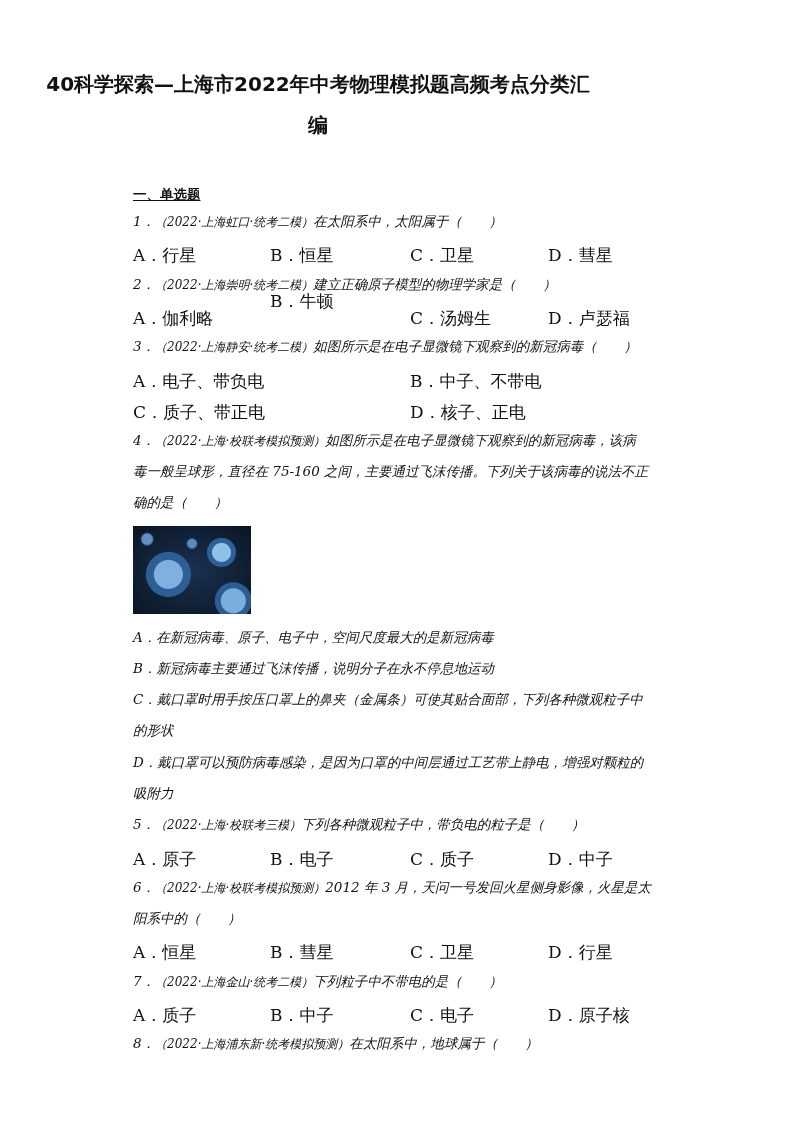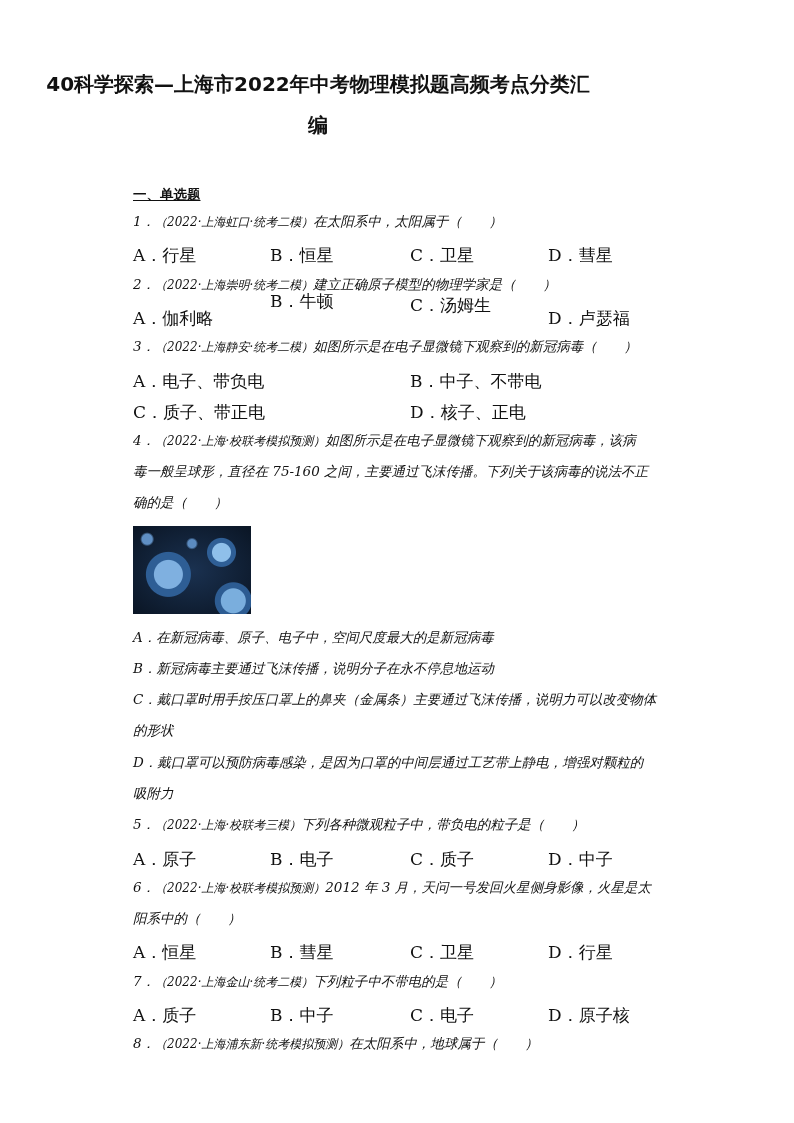--- a/index.html
+++ b/index.html
@@ -40,40 +40,40 @@
   <div class="opt colA" style="top:244px">A．行星</div>
   <div class="opt colB" style="top:244px">B．恒星</div>
   <div class="opt colC" style="top:244px">C．卫星</div>
   <div class="opt colD" style="top:244px">D．彗星</div>
 
   <div class="line" style="top:276px">
     <span>2．</span><span class="src">（2022·上海崇明·统考二模）</span><span>建立正确原子模型的物理学家是（　　）</span>
   </div>
   <div class="opt colA" style="top:307px">A．伽利略</div>
   <div class="opt colB" style="top:290px">B．牛顿</div>
-  <div class="opt colC" style="top:294px">C．汤姆生</div>
+  <div class="opt colC" style="top:307px">C．汤姆生</div>
   <div class="opt colD" style="top:307px">D．卢瑟福</div>
 
   <div class="line" style="top:338px">
     <span>3．</span><span class="src">（2022·上海静安·统考二模）</span><span>如图所示是在电子显微镜下观察到的新冠病毒（　　）</span>
   </div>
   <div class="opt colA" style="top:370px">A．电子、带负电</div>
   <div class="opt col2B" style="top:370px">B．中子、不带电</div>
   <div class="opt colA" style="top:401px">C．质子、带正电</div>
   <div class="opt col2B" style="top:401px">D．核子、正电</div>
 
   <div class="line" style="top:432px">
     <span>4．</span><span class="src">（2022·上海·校联考模拟预测）</span><span>如图所示是在电子显微镜下观察到的新冠病毒，该病</span>
   </div>
   <div class="line" style="top:463px">毒一般呈球形，直径在 75-160 之间，主要通过飞沫传播。下列关于该病毒的说法不正</div>
   <div class="line" style="top:494px">确的是（　　）</div>
   <div class="img"></div>
   <div class="line" style="top:629px">A．在新冠病毒、原子、电子中，空间尺度最大的是新冠病毒</div>
   <div class="line" style="top:660px">B．新冠病毒主要通过飞沫传播，说明分子在永不停息地运动</div>
-  <div class="line" style="top:691px">C．戴口罩时用手按压口罩上的鼻夹（金属条）主要通过飞沫传播，说明力可以改变物体</div>
+  <div class="line" style="top:691px">C．戴口罩时用手按压口罩上的鼻夹（金属条）可使其贴合面部，下列各种微观粒子中</div>
   <div class="line" style="top:722px">的形状</div>
   <div class="line" style="top:754px">D．戴口罩可以预防病毒感染，是因为口罩的中间层通过工艺带上静电，增强对颗粒的</div>
   <div class="line" style="top:785px">吸附力</div>
 
   <div class="line" style="top:816px">
     <span>5．</span><span class="src">（2022·上海·校联考三模）</span><span>下列各种微观粒子中，带负电的粒子是（　　）</span>
   </div>
   <div class="opt colA" style="top:848px">A．原子</div>
   <div class="opt colB" style="top:848px">B．电子</div>
   <div class="opt colC" style="top:848px">C．质子</div>

